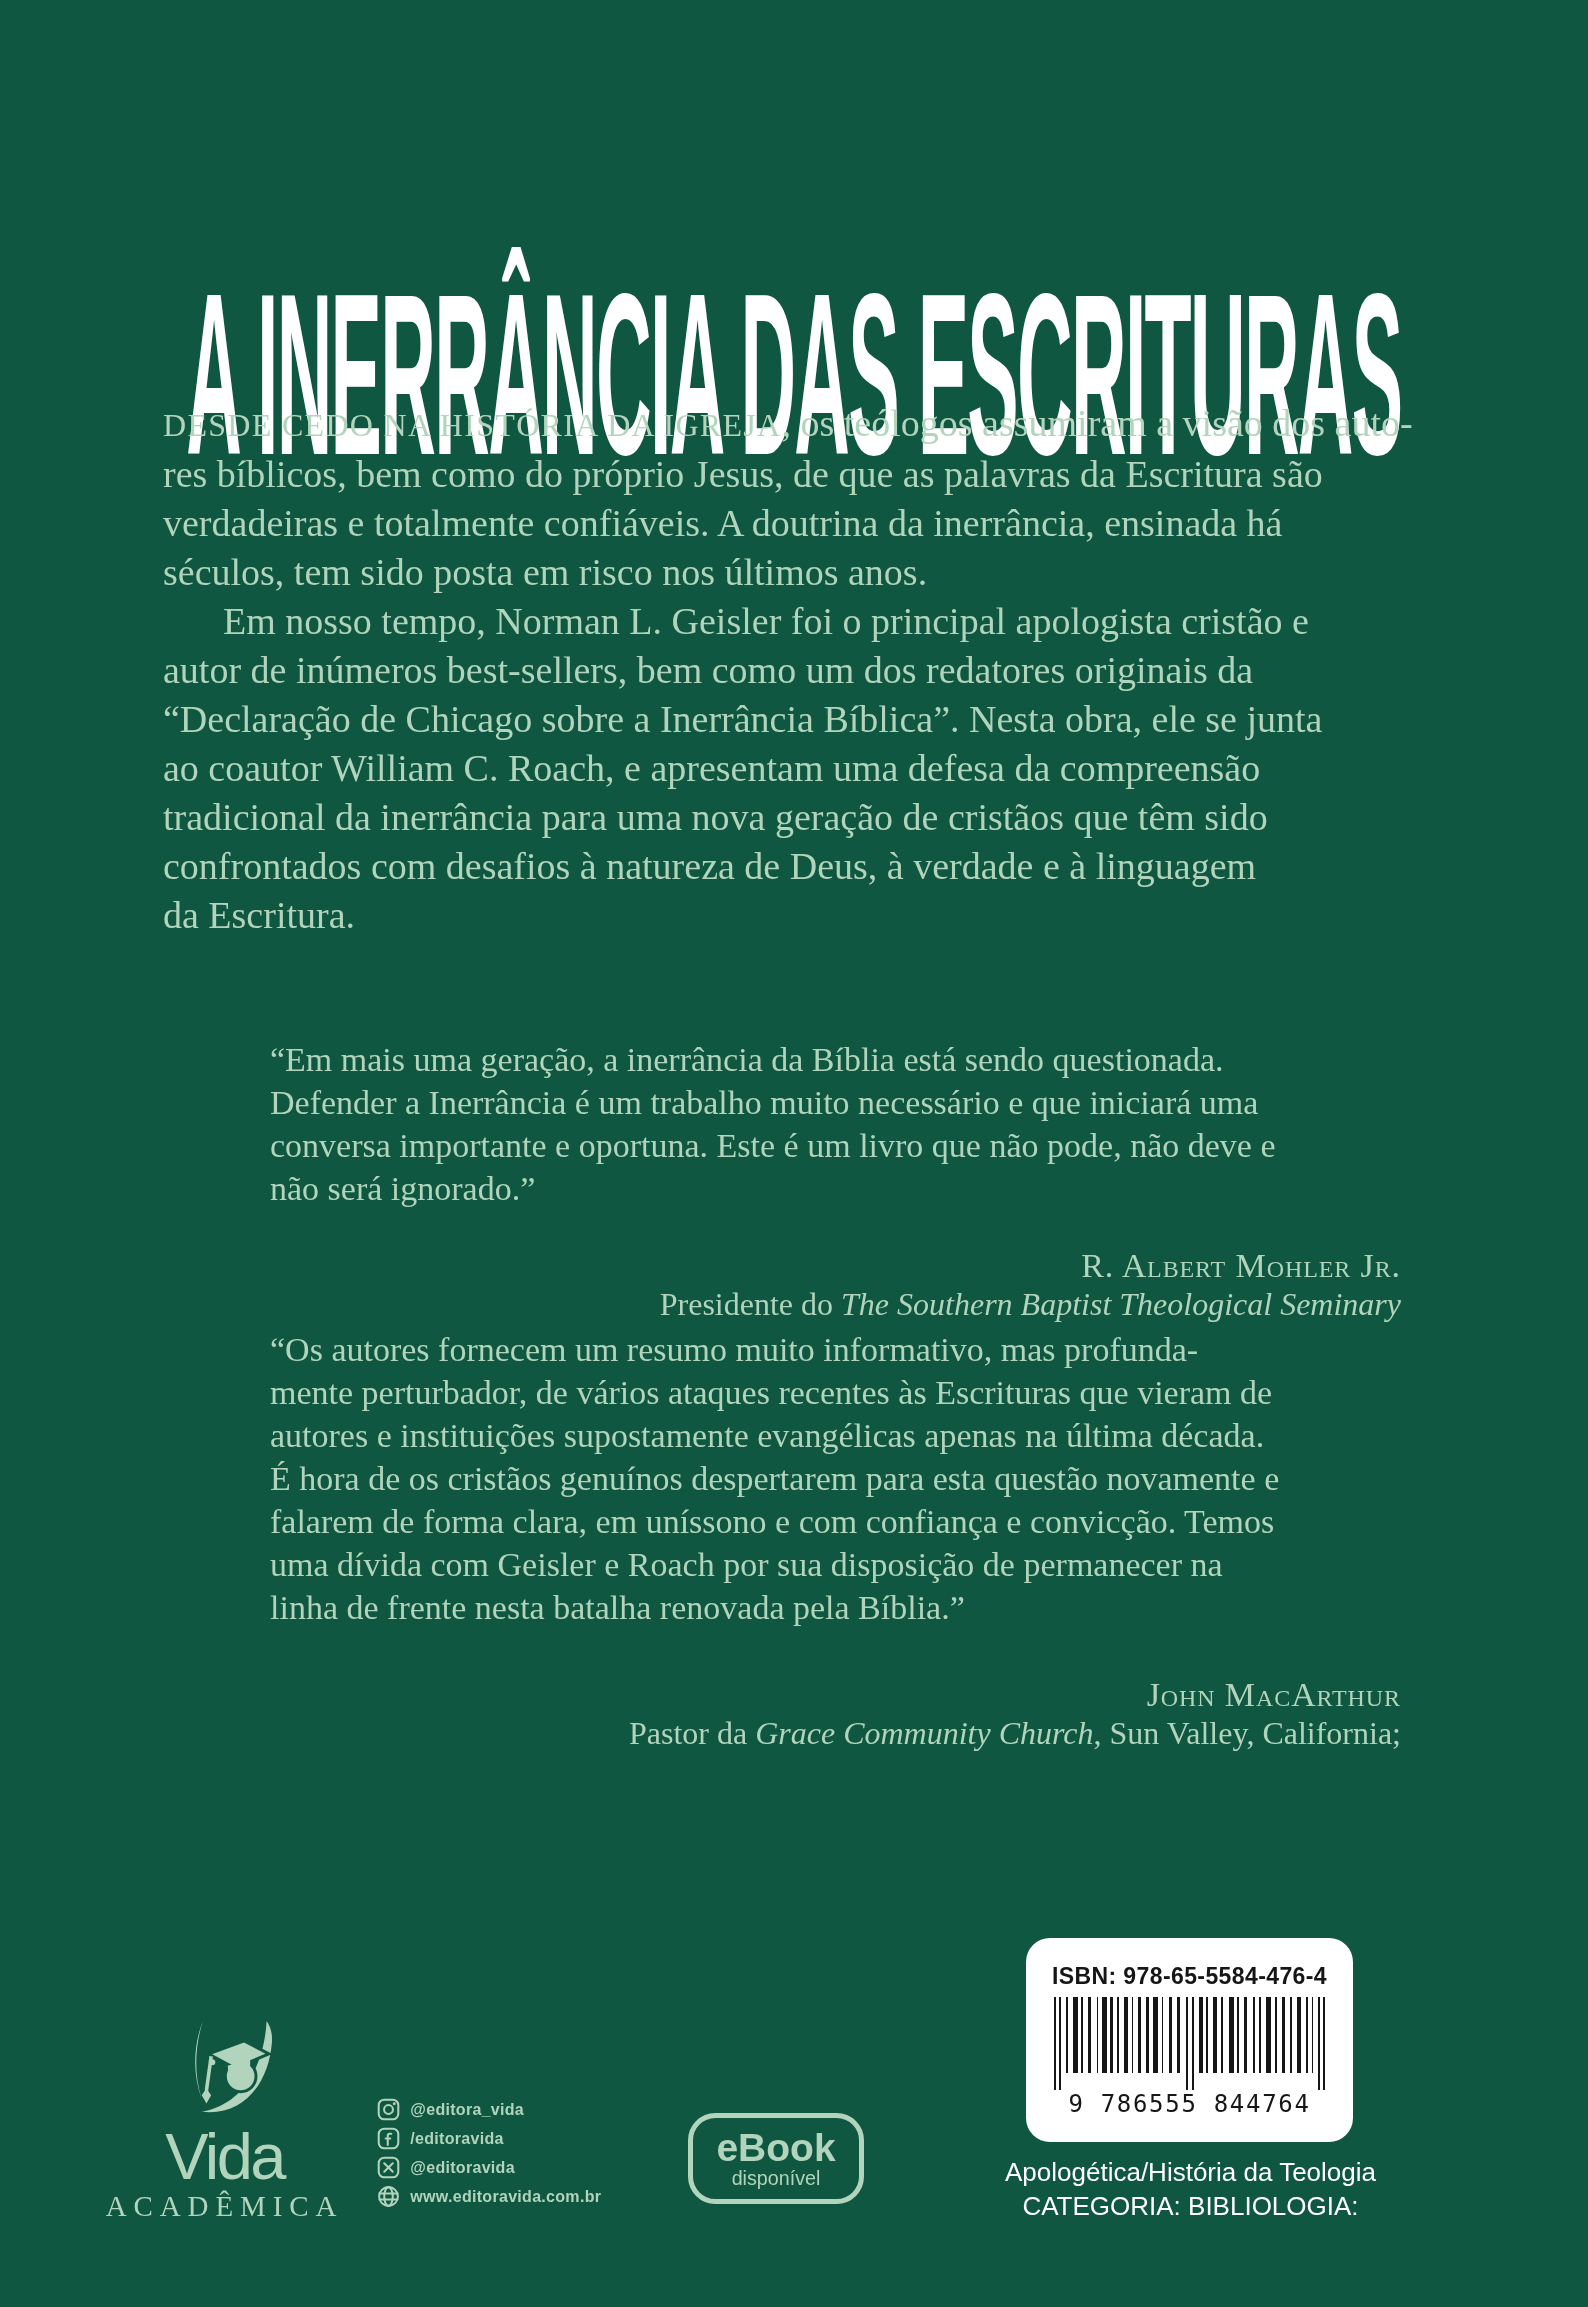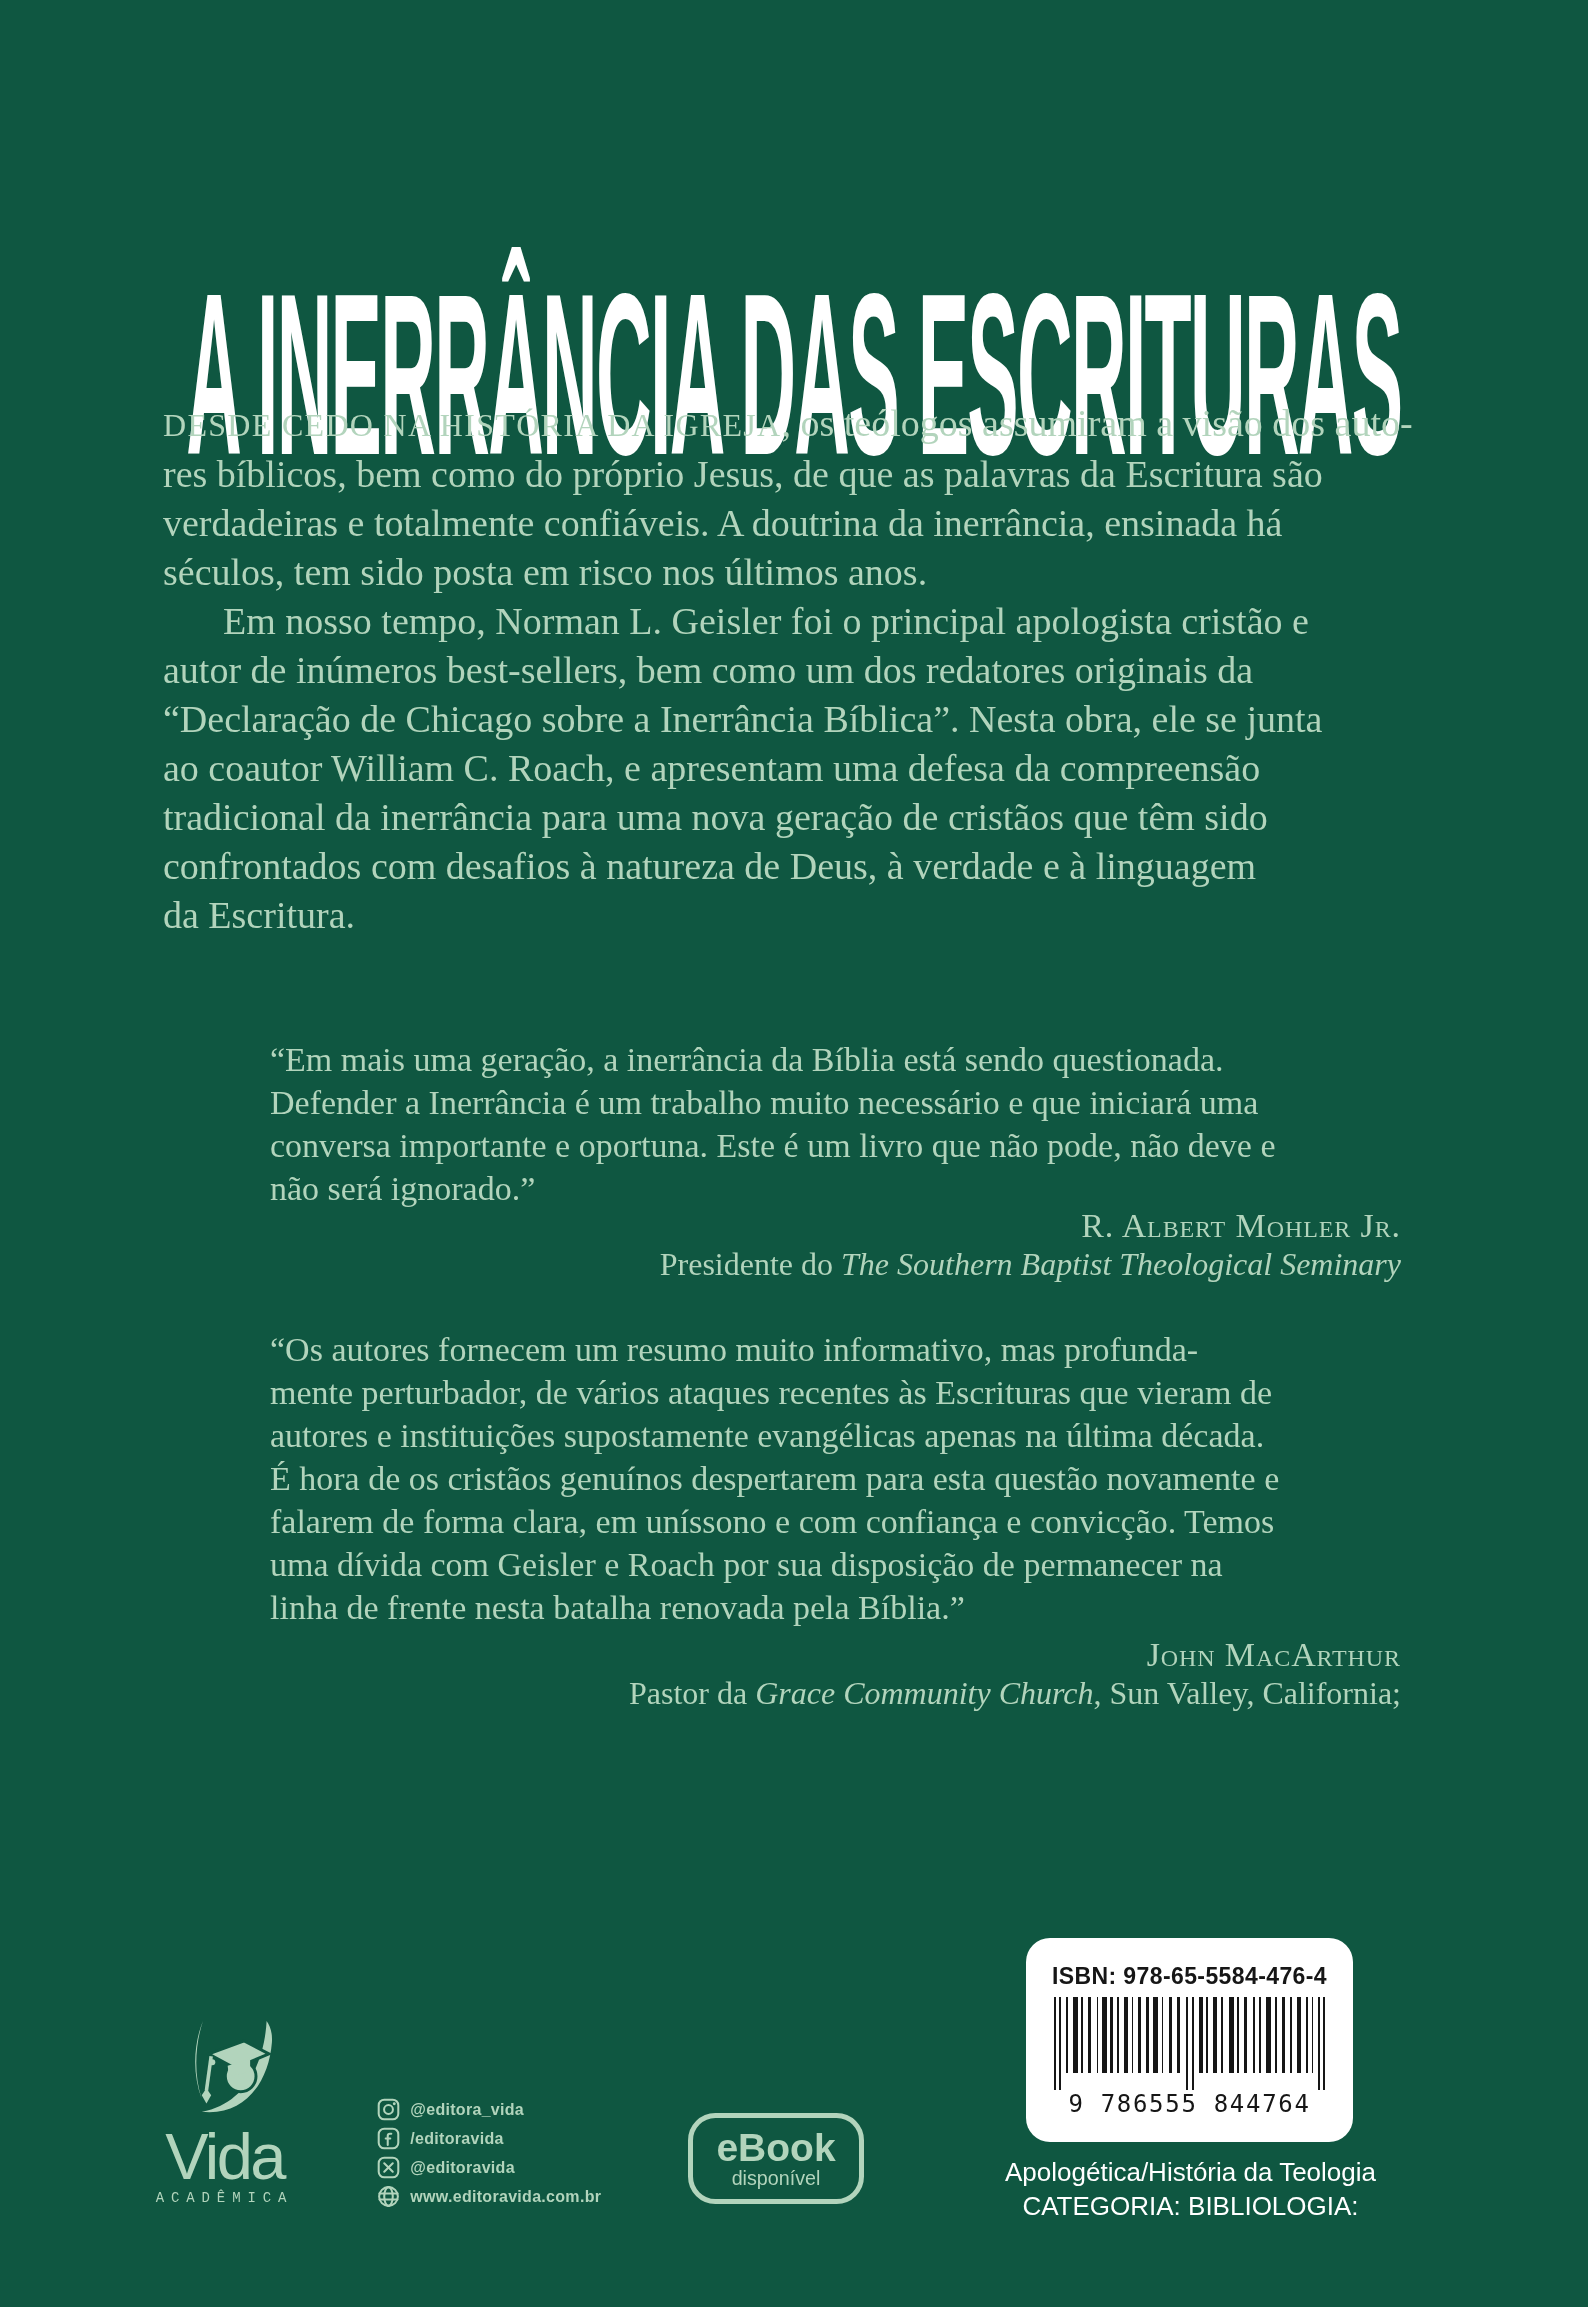--- a/index.html
+++ b/index.html
@@ -31,34 +31,34 @@
     font-size:38px;line-height:49px;}
   .body-copy p{margin:0;white-space:pre-line;}
   .lead-caps{font-size:32px;letter-spacing:1.3px;}
   .indent{text-indent:60px;}
 
   
   .quote{position:absolute;left:270px;width:1131px;color:var(--mint);
     font-size:34px;line-height:43px;white-space:pre-line;}
   .quote1{top:1038px;}
   .quote2{top:1328px;}
-  .attribution{position:absolute;left:270px;width:1131px;color:var(--mint);text-align:right;}
+  .attribution{position:absolute;left:270px;width:1131px;color:var(--mint);text-align:right;margin-top:40px;}
   .attr1{top:1206px;}
   .attr2{top:1635px;}
   .attr-author{font-variant:small-caps;font-size:34px;line-height:39px;letter-spacing:0.9px;}
   .attr-role{font-size:32px;line-height:39px;}
   .it{font-style:italic;}
 
   
   .vida-logo-icon{position:absolute;left:159px;top:2015px;width:135px;height:118px;}
   .vida-wordmark{position:absolute;left:96px;top:2126px;width:257px;text-align:center;
     font-family:"Liberation Sans",sans-serif;font-weight:normal;font-size:65px;line-height:62px;
     letter-spacing:-2.6px;color:var(--mint);}
   .vida-division{position:absolute;left:96px;top:2190px;width:257px;text-align:center;
-    font-family:Liberation Mono, monospace;font-size:14px;letter-spacing:6.9px;color:var(--mint);}
+    font-family:Liberation Serif, serif;font-size:29px;letter-spacing:6.9px;color:var(--mint);}
 
   .social{position:absolute;left:377px;top:2095px;}
   .social-row{display:flex;align-items:center;height:29px;}
   .social-row svg{width:23px;height:23px;flex:0 0 23px;}
   .social-handle{margin-left:10.3px;font-family:"Liberation Sans",sans-serif;font-weight:bold;
     font-size:16px;color:var(--mint);letter-spacing:0.3px;}
 
   .ebook-badge{position:absolute;left:688px;top:2113px;width:176px;height:91px;
     border:5.1px solid var(--mint);border-radius:27.4px;display:flex;flex-direction:column;
     align-items:center;justify-content:center;color:var(--mint);}

